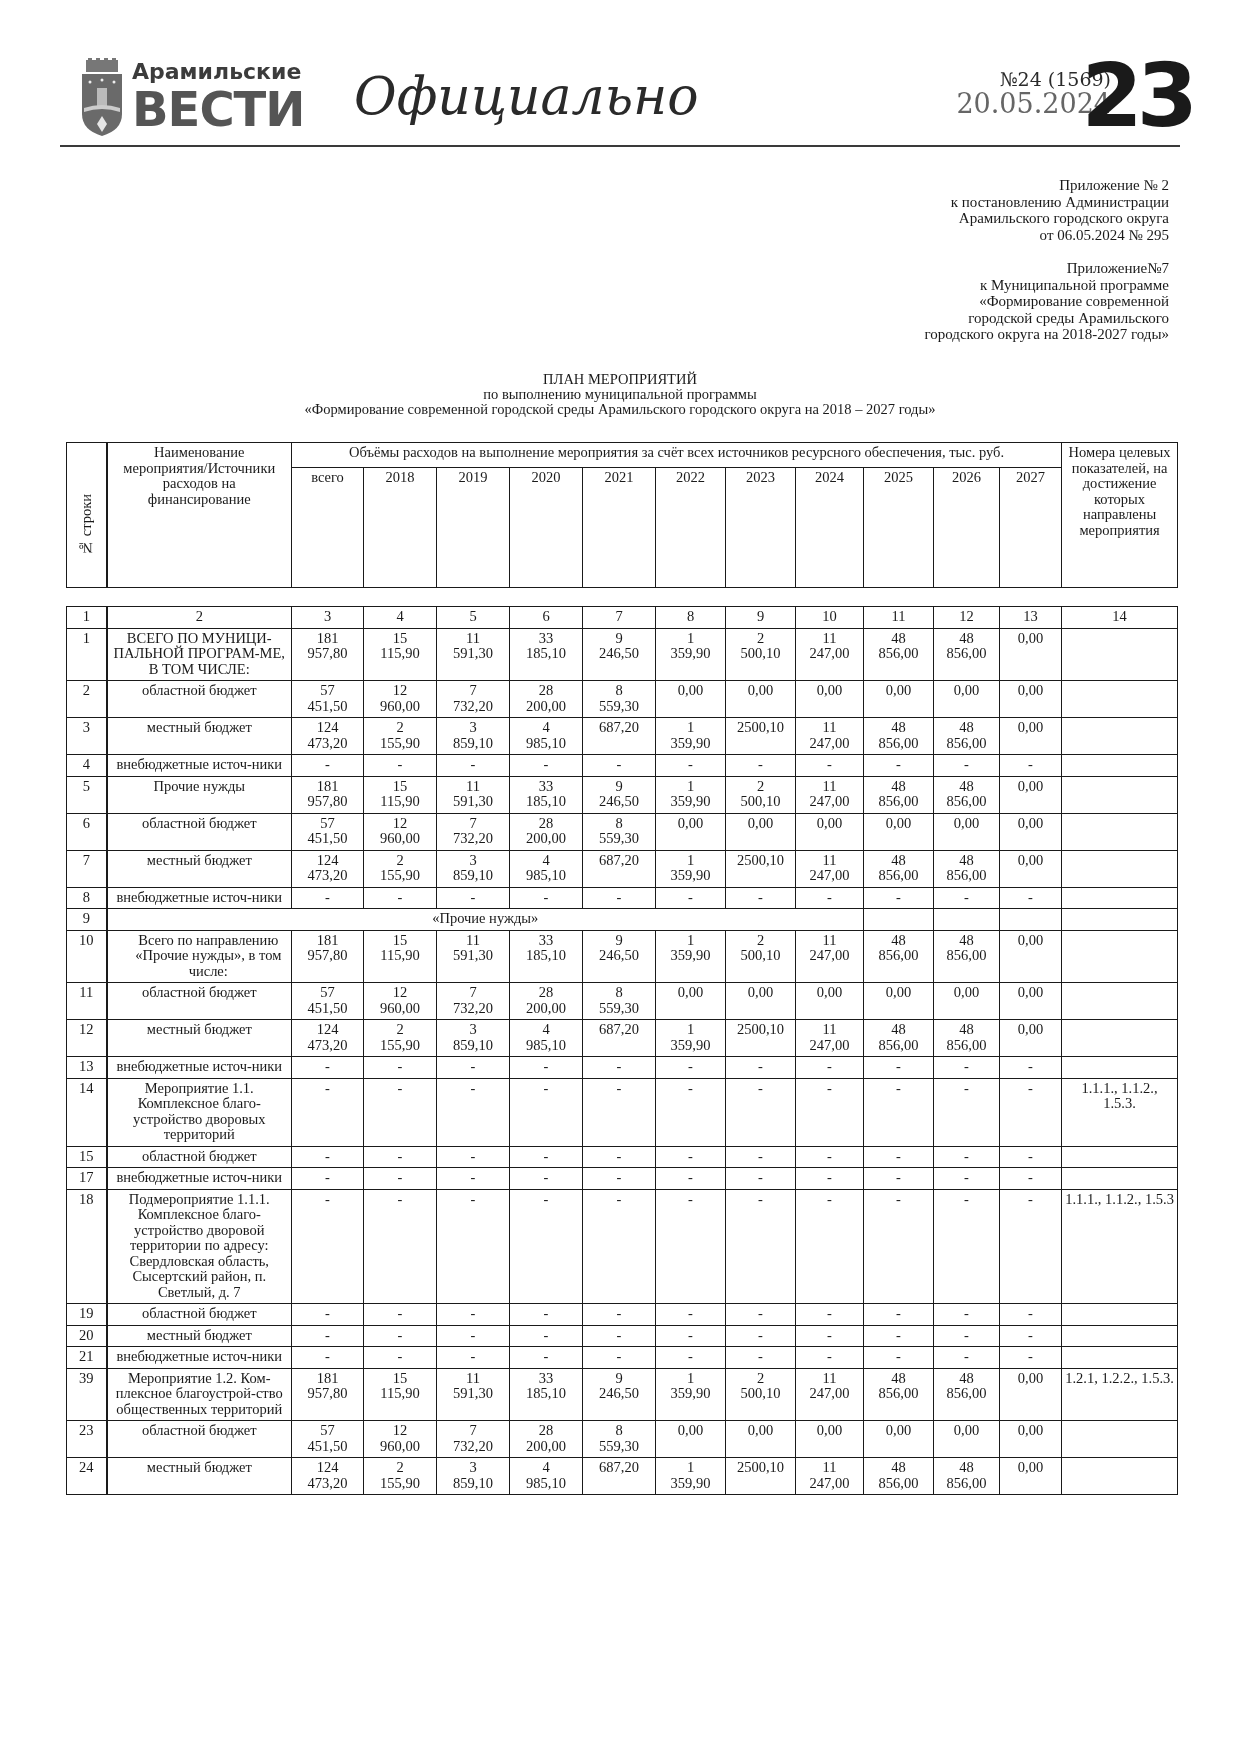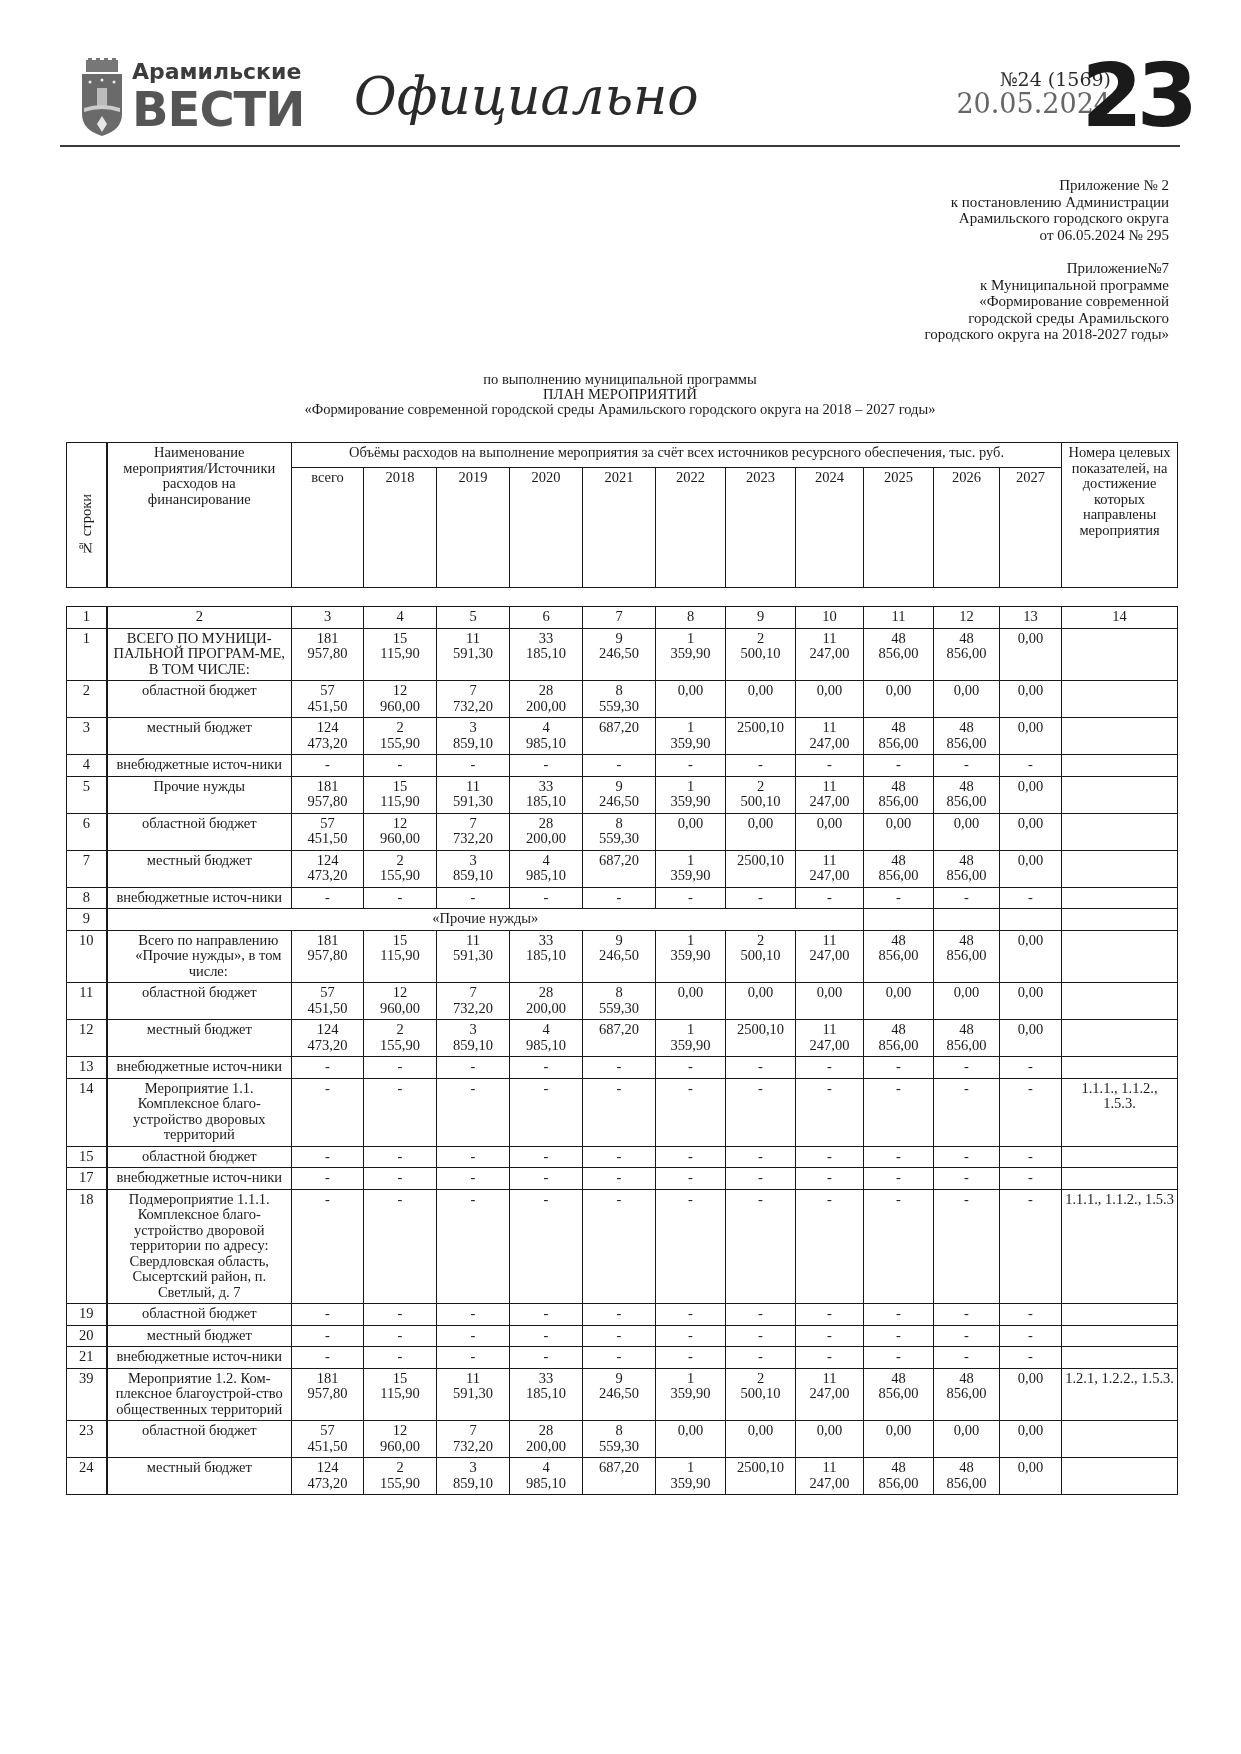--- a/index.html
+++ b/index.html
@@ -83,22 +83,22 @@
 </div>
 <div class="appendix a2">
   <div>Приложение№7</div>
   <div>к Муниципальной программе</div>
   <div>«Формирование современной</div>
   <div>городской среды Арамильского</div>
   <div>городского округа на 2018-2027 годы»</div>
 </div>
 
 <div class="plan-title">
+  <div>ПЛАН МЕРОПРИЯТИЙ</div>
   <div>по выполнению муниципальной программы</div>
-  <div>ПЛАН МЕРОПРИЯТИЙ</div>
   <div>«Формирование современной городской среды Арамильского городского округа на 2018 – 2027 годы»</div>
 </div>
 
 <table class="head-table">
   <colgroup>
     <col style="width:40px">
       <col style="width:185px">
     <col style="width:72px">
       <col style="width:73px">
       <col style="width:73px">

